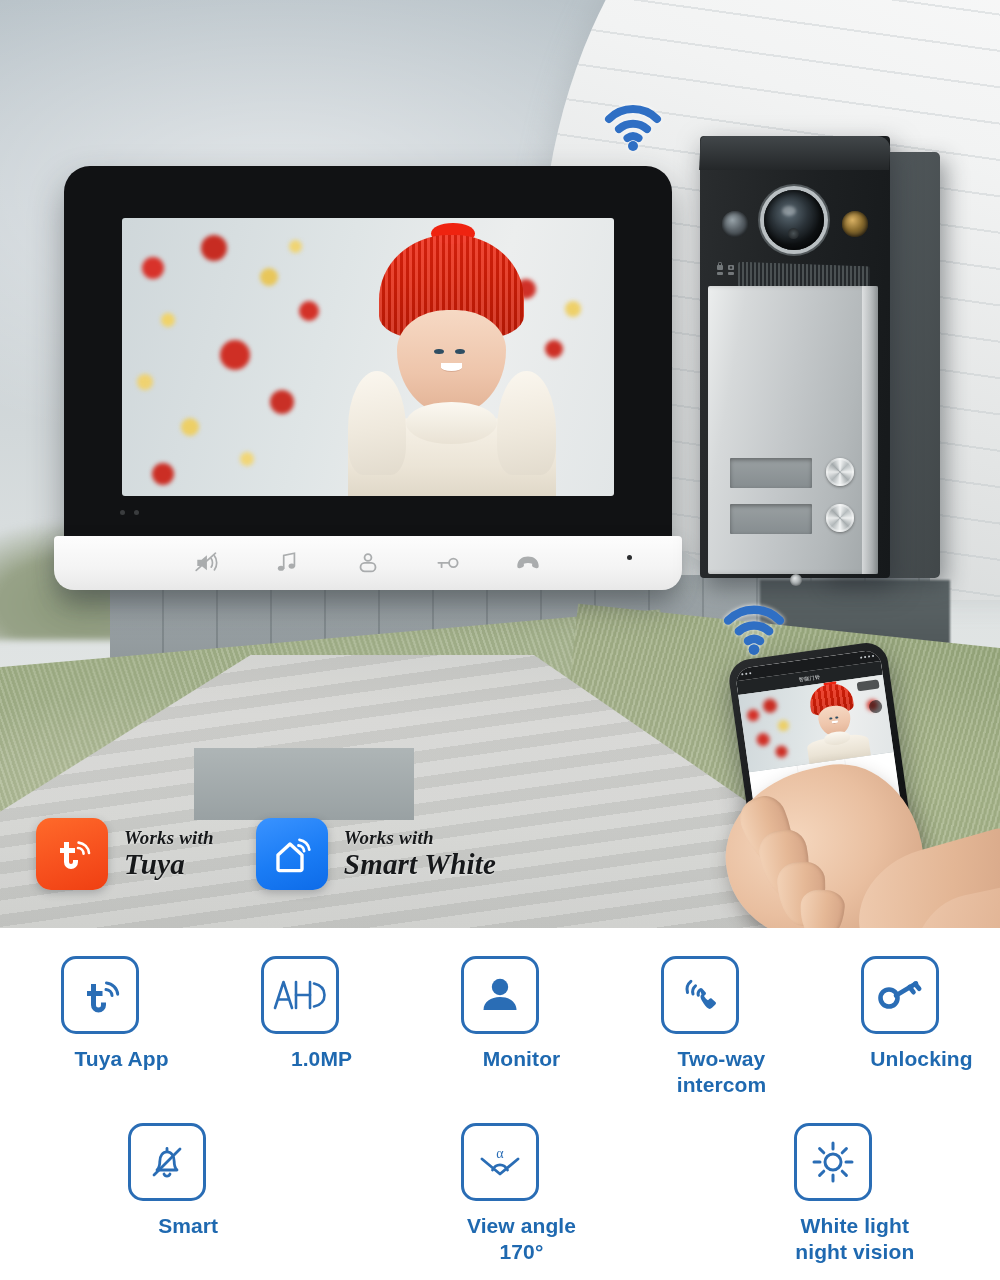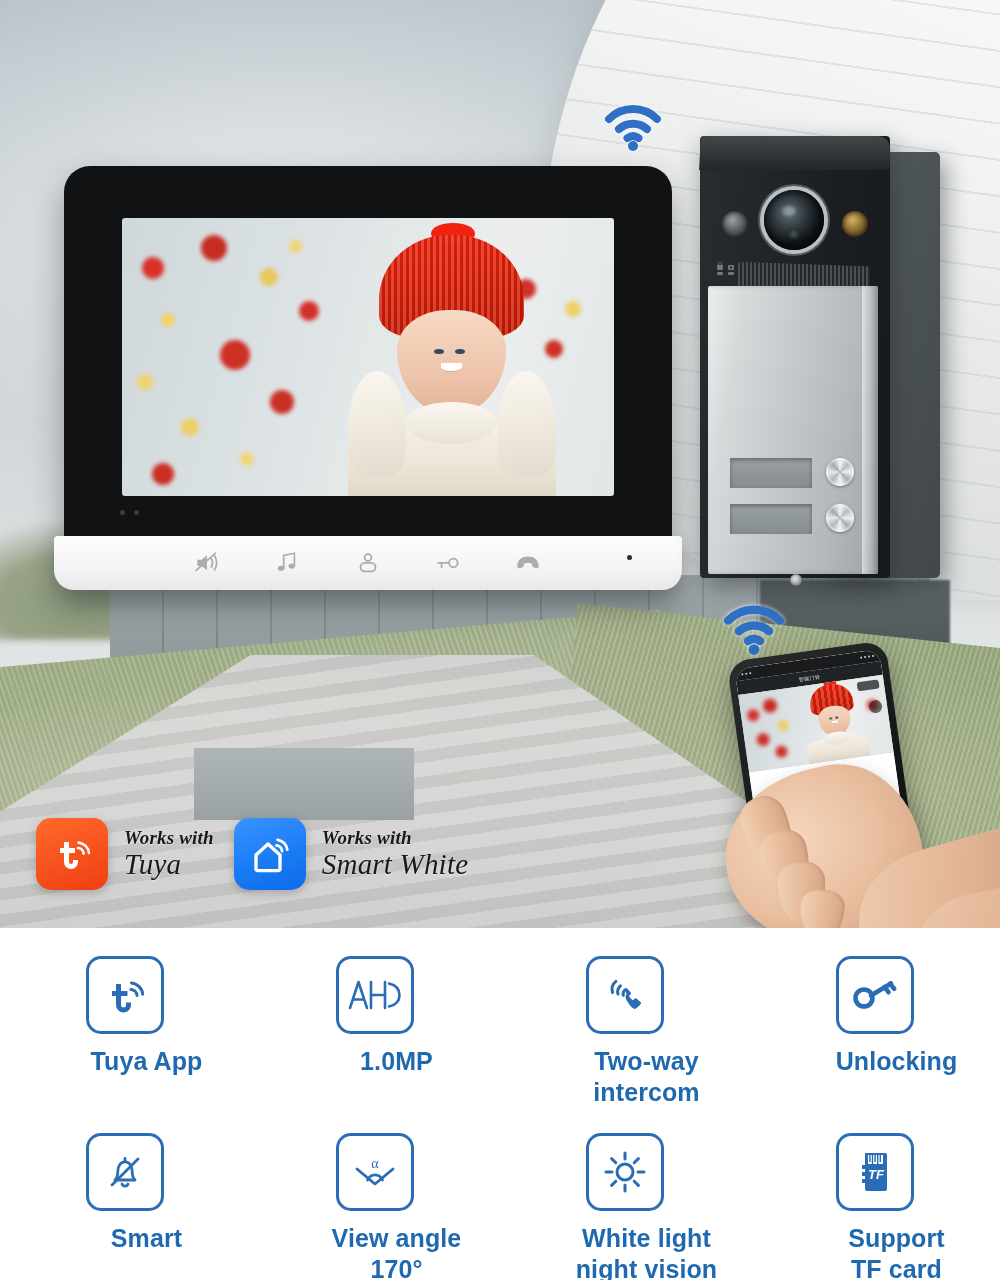--- a/index.html
+++ b/index.html
@@ -329,52 +329,52 @@
     transform:rotate(-16deg);
   }
   .wristarm{
     position:absolute; left:196px; top:186px; width:170px; height:150px;
     background:linear-gradient(120deg,#eec9ad 0%,#e0b292 55%,#cd9a7c 100%);
     border-radius:40% 0 0 44%/ 52% 0 0 48%;
     transform:rotate(-12deg);
   }
 
   
-  .badges{ position:absolute; left:36px; top:818px; display:flex; align-items:center; gap:20px; }
+  .badges{ position:absolute; left:36px; top:818px; display:flex; align-items:center; gap:42px; }
   .badge{ display:flex; align-items:center; gap:16px; }
   .badge-sq{
     width:72px; height:72px; border-radius:15px;
     display:flex; align-items:center; justify-content:center;
     box-shadow:0 3px 8px rgba(50,55,60,.28);
   }
   .badge-sq.tuya{ background:linear-gradient(160deg,#ff6a2a 0%,#f7511e 55%,#ef3f12 100%); }
   .badge-sq.smart{ background:linear-gradient(160deg,#3a93ff 0%,#1a7cf5 55%,#0d6be8 100%); }
   .badge-txt{ font-family:"Liberation Serif", serif; color:#16181a; line-height:1.08;
     text-shadow:0 1px 2px rgba(255,255,255,.55); }
   .badge-txt .small{ font-size:19px; font-style:italic; font-weight:700; letter-spacing:.2px; }
-  .badge-txt .big{ font-size:29px; font-style:italic; font-weight:400; letter-spacing:.2px; }
+  .badge-txt .big{ font-size:29px; font-style:italic; font-weight:700; letter-spacing:.2px; }
 
   
   .features{
     position:absolute; left:0; top:928px; width:1000px; height:352px;
     background:#ffffff; padding-top:14px;
   }
   .frow{ display:flex; }
   .fitem{
     flex:1; display:flex; flex-direction:column; align-items:center;
     padding-top:14px;
   }
   .fbox{
     width:78px; height:78px; border:3px solid #2a6db5; border-radius:15px;
     display:flex; align-items:center; justify-content:center; background:#fff;
   }
   .fbox svg{ display:block; }
   .flabel{
     margin-top:12px; text-align:center; color:#1f69b0;
-    font-size:25px; font-weight:700; line-height:1.22; letter-spacing:.1px;margin-left:43px;
+    font-size:21px; font-weight:700; line-height:1.22; letter-spacing:.1px;margin-left:43px;
   }
   .frow.second .fitem{ padding-top:26px; }
 </style>
 </head>
 <body>
 
 <div class="page">
 
   <div class="hero">
     <div class="sky"></div>
@@ -674,20 +674,29 @@
               <path d="M24 5v26"></path>
                 <path d="M38 5v26"></path>
                 <path d="M24 18h14"></path>
               <path d="M42 6.5c7 1.6 10.5 5.6 10.5 11.5S49 28 42 29.5"></path>
             </g>
           </svg>
         </div>
         <div class="flabel">1.0MP</div>
       </div>
 
+      <div class="fitem">
+        <div class="fbox">
+          <svg width="46" height="46" viewBox="0 0 46 46">
+            <circle cx="23" cy="15" r="8.2" fill="#2a6db5"></circle>
+            <path d="M6.5 38c0-8.2 7.4-13 16.5-13s16.5 4.8 16.5 13z" fill="#2a6db5"></path>
+          </svg>
+        </div>
+        <div class="flabel">Monitor</div>
+      </div>
 
       <div class="fitem">
         <div class="fbox">
           <svg width="48" height="44" viewBox="0 0 48 44">
             <g fill="none" stroke="#2a6db5" stroke-width="3" stroke-linecap="round">
               <path d="M11.5 19.5c-1.2-4.2.2-8.6 3.4-11.2"></path>
               <path d="M17 21c-.9-3 .2-6.2 2.5-8.2"></path>
               <path d="M22.3 22.3c-.6-1.9.2-3.9 1.6-5.2"></path>
             </g>
             <path d="M25.5 21.5c-1.3 1.3-1.4 3 .6 6.6s4.4 6.7 6.4 7.5c1.4.6 2.3.2 3.5-.9l3.4-3.3c.8-.8.8-1.8 0-2.5l-3.6-3.2c-.8-.7-1.7-.6-2.5.2l-1.3 1.3c-1.6-.9-3-2.4-4-4.2l1.3-1.3c.8-.8.9-1.7.2-2.5l-3.3-3.6c-.7-.8-1.7-.8-2.5 0z" fill="#2a6db5"></path>
@@ -753,33 +762,15 @@
               <path d="M36.4 9.6l-4.2 4.2"></path>
                 <path d="M13.8 32.2l-4.2 4.2"></path>
             </g>
           </svg>
         </div>
         <div class="flabel" style="white-space:pre-line">White light
 night vision</div>
       </div>
 
 
-      <div class="fitem">
-        <div class="fbox">
-          <svg width="42" height="46" viewBox="0 0 42 46">
-            <path d="M11 4h20a2 2 0 012 2v34a2 2 0 01-2 2H13a2 2 0 01-2-2v-6H8v-4h3v-3H8v-4h3v-3H8v-4h3z" fill="#2a6db5"></path>
-            <rect x="14" y="6" width="15" height="9" fill="#fff"></rect>
-            <g fill="#2a6db5">
-              <rect x="15.2" y="6" width="1.4" height="7"></rect>
-                <rect x="17.8" y="6" width="1.4" height="9"></rect>
-              <rect x="20.4" y="6" width="1.4" height="7"></rect>
-                <rect x="23" y="6" width="1.4" height="9"></rect>
-              <rect x="25.6" y="6" width="1.4" height="7"></rect>
-            </g>
-            <text x="22" y="30" font-family="Liberation Sans, sans-serif" font-size="13" font-weight="bold" font-style="italic" fill="#fff" text-anchor="middle">TF</text>
-          </svg>
-        </div>
-        <div class="flabel" style="white-space:pre-line">Support
-TF card</div>
-      </div>
     </div>
   </div>
 </div>
 
 </body></html>

